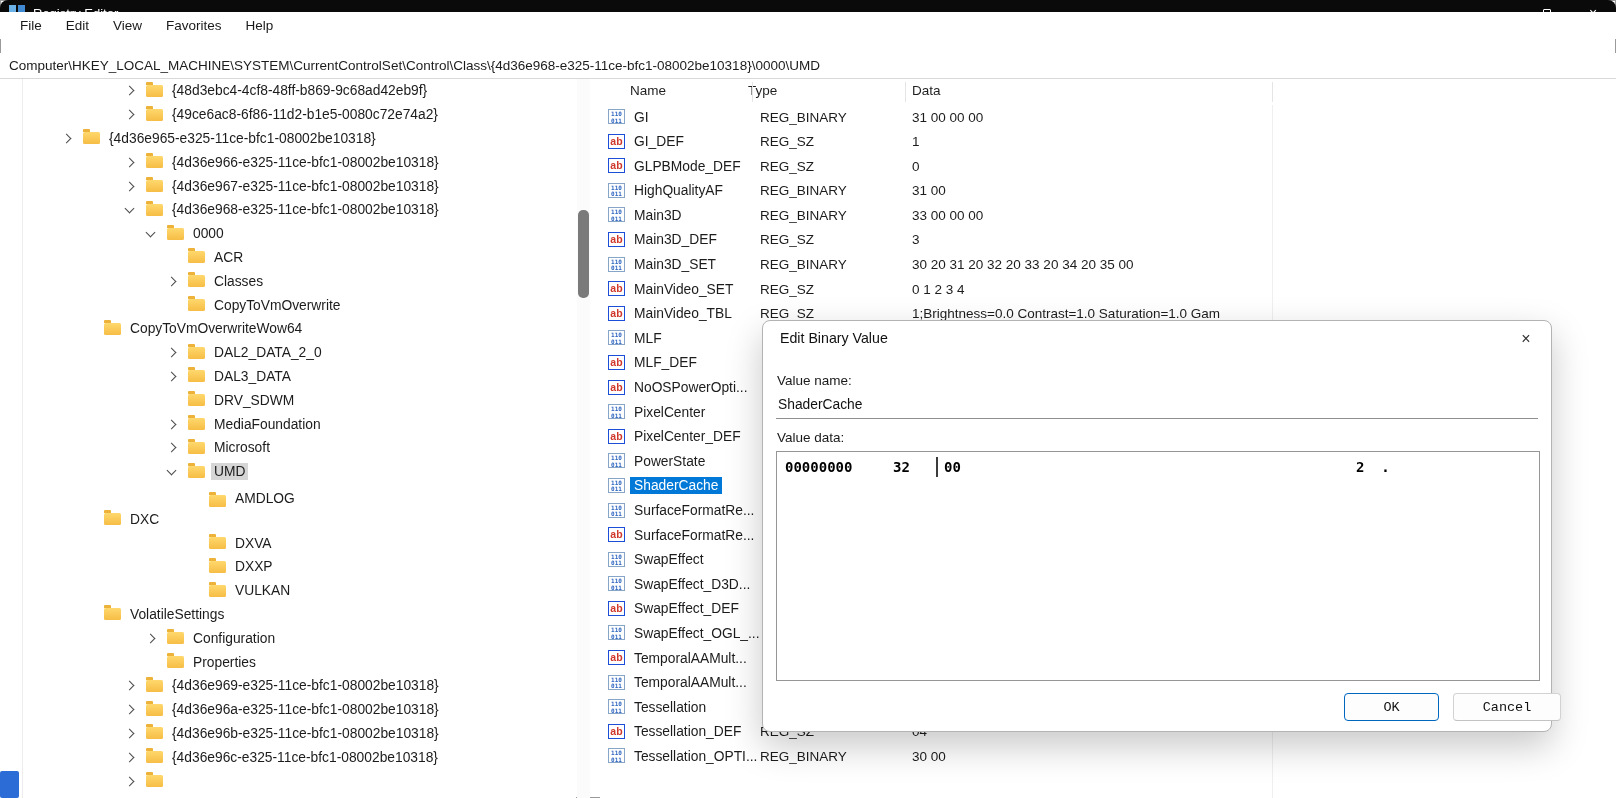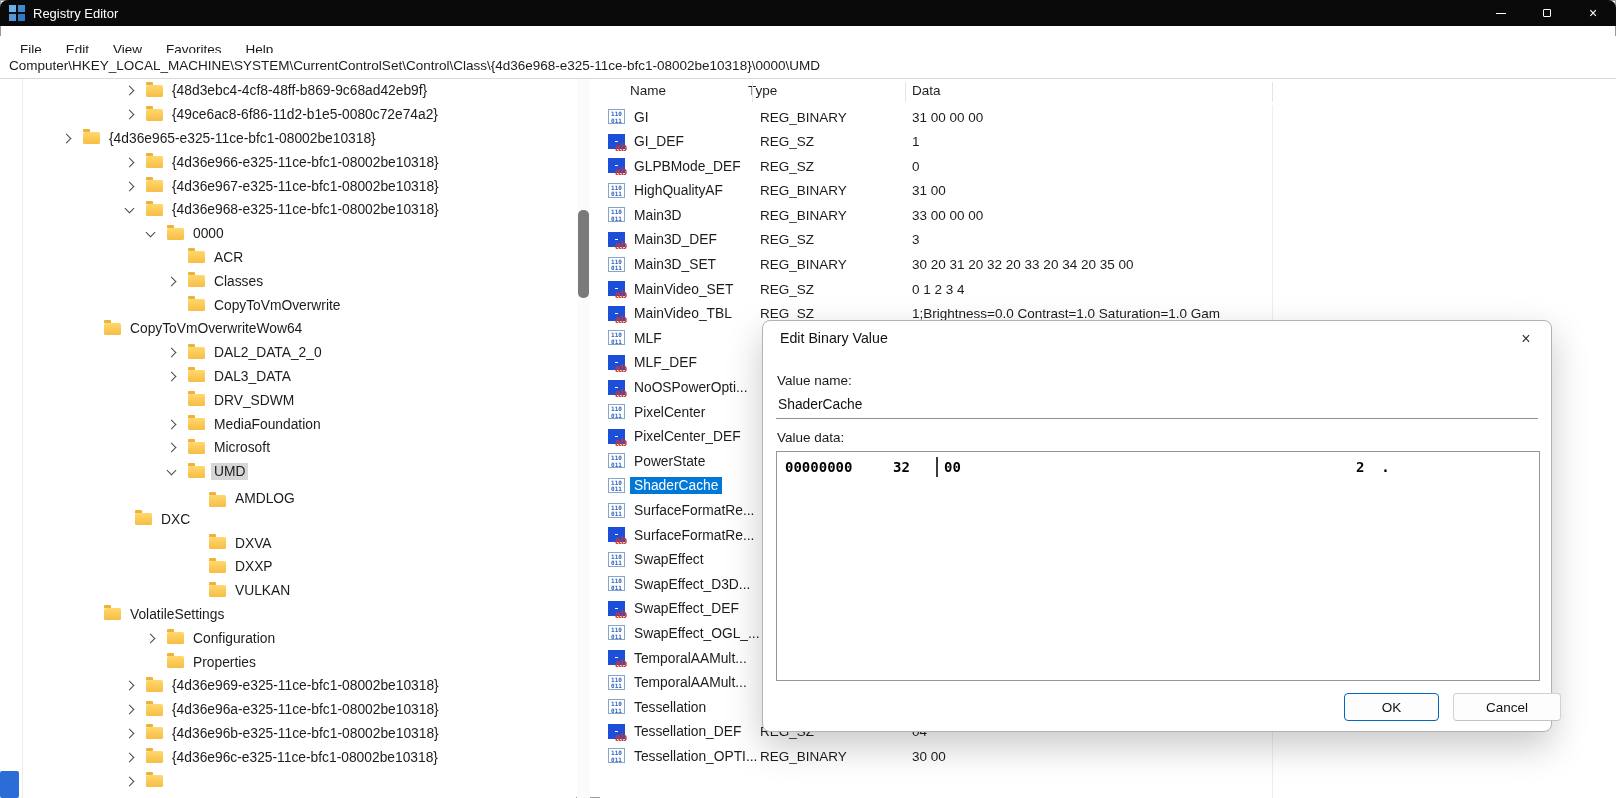--- a/index.html
+++ b/index.html
@@ -12,21 +12,21 @@
   .app-icon i:nth-child(2){background:#3f8ad2;}
   .app-icon i:nth-child(3){background:#5298d9;}
   .app-icon i:nth-child(4){background:#2f7ac8;}
   .titlebar .title{font-size:13px;}
   .win-controls{margin-left:auto;display:flex;height:26px;}
   .win-btn{width:46px;height:26px;display:flex;align-items:center;justify-content:center;}
   .min-glyph{width:10px;height:1px;background:#fff;display:block;}
   .restore-glyph{width:8px;height:8px;border:1px solid #fff;border-radius:1px;background:#0a0a0a;position:relative;display:block;}
   .restore-glyph::before{content:"";position:absolute;top:-3px;left:2px;width:8px;height:8px;border:1px solid #fff;border-radius:1px;z-index:-1;}
   .close-glyph{font-size:14px;line-height:14px;color:#fff;}
-  .menubar{position:absolute;top:36px;left:0;right:0;height:27px;background:#fff;display:flex;align-items:center;padding-left:8px;}
+  .menubar{position:absolute;top:12px;left:0;right:0;height:27px;background:#fff;display:flex;align-items:center;padding-left:8px;}
   .menu-item{padding:4px 12px;color:#1a1a1a;}
   .addressbar{position:absolute;top:53px;left:0;right:0;height:26px;line-height:25px;padding-left:9px;background:#fff;border-bottom:1px solid #d9d9d9;white-space:nowrap;}
   .main{position:absolute;top:79px;left:0;right:0;bottom:0;}
   .tree-pane{position:absolute;left:0;top:0;bottom:0;width:576px;overflow:hidden;background:#fff;}
   .tree-vline{position:absolute;left:22px;top:0;bottom:0;width:1px;background:#ededed;}
   .tree-row{display:flex;align-items:center;height:23.8px;white-space:nowrap;cursor:default;}
   .chv-box{width:20px;display:flex;align-items:center;flex:none;}
   .chv{width:7px;height:7px;border-right:1.4px solid #4a4a4a;border-bottom:1.4px solid #4a4a4a;display:block;}
   .chv.collapsed{transform:rotate(-45deg);}
   .chv.expanded{transform:rotate(45deg);margin-top:-3px;}
@@ -39,39 +39,39 @@
   .list-pane{position:absolute;left:600px;right:0;top:0;bottom:0;overflow:hidden;background:#fff;}
   .list-header{position:relative;height:26px;color:#1f1f1f;}
   .hcol{position:absolute;top:4px;}
   .h0{left:30px;} .h1{left:148px;} .h2{left:312px;}
   .hsep{position:absolute;top:3px;bottom:3px;width:1px;background:#e5e5e5;}
   .s0{left:152px;} .s1{left:305px;} .s2{left:672px;}
   .endline{position:absolute;left:672px;top:26px;bottom:0;width:1px;background:#efefef;}
   .lrow{position:relative;height:24.6px;}
   .lrow .icon{position:absolute;left:8px;top:4px;display:block;}
   .icon-bin{width:17px;height:15px;border:1px solid #87a5c6;background:#fff;color:#2f66c0;font-family:"DejaVu Sans Mono",monospace;font-size:6px;line-height:6.5px;font-weight:700;text-align:center;white-space:pre-line;overflow:hidden;padding-top:1px;font-style:normal;}
-  .icon-ab{width:17px;height:15px;border:7px solid #1d4ed8;background:#fff;color:#d0372b;font-size:10.5px;font-weight:700;text-align:center;line-height:13px;font-style:normal;}
+  .icon-ab{width:17px;height:15px;border:1px solid #1d4ed8;background:#fff;color:#d0372b;font-size:10.5px;font-weight:700;text-align:center;line-height:13px;font-style:normal;}
   .lname{position:absolute;left:30px;top:3.5px;padding:1px 4px;font-size:13.8px;white-space:nowrap;}
   .lname.selected{background:#0078d7;color:#fff;}
   .ltype{position:absolute;left:160px;top:4.5px;white-space:nowrap;}
   .ldata{position:absolute;left:312px;right:6px;top:4.5px;white-space:nowrap;overflow:hidden;}
   .blue-frag{position:absolute;left:0;top:771px;width:19px;height:27px;background:#2c6cd6;border-radius:2px;z-index:5;}
   .dialog{position:absolute;left:762px;top:320px;width:790px;height:412px;background:#fff;border:1px solid #b3b3b3;border-radius:8px;box-shadow:0 14px 36px rgba(0,0,0,.22);z-index:20;}
   .dlg-title{position:absolute;left:17px;top:9px;font-size:14.2px;color:#101010;}
   .dlg-close{position:absolute;right:10px;top:5px;width:30px;height:26px;display:flex;align-items:center;justify-content:center;}
   .dlg-close span{font-size:16px;color:#333;line-height:16px;}
   .dlg-label{position:absolute;left:14px;font-size:13.5px;color:#191919;}
   .vn-label{top:52px;} .vd-label{top:109px;}
   .vn-field{position:absolute;left:13px;right:13px;top:70px;height:28px;border-bottom:1px solid #8f8f8f;display:flex;align-items:center;padding-left:2px;font-size:13.8px;color:#111;}
   .hex-box{position:absolute;left:13px;top:130px;width:764px;height:230px;border:1px solid #969696;font-family:"DejaVu Sans Mono",monospace;font-size:14px;font-weight:600;color:#000;background:#fff;}
   .hex-addr{position:absolute;left:8px;top:7px;}
   .hex-b{position:absolute;top:7px;}
   .hex-caret{position:absolute;left:159px;top:5px;width:2px;height:20px;background:#3c3c3c;}
   .hex-ascii{position:absolute;left:579px;top:7px;white-space:pre;}
-  .dlg-btn{position:absolute;top:372px;height:28px;border-radius:4px;background:#fdfdfd;font-size:13.5px;font-family:Liberation Sans, sans-serif;color:#111;display:flex;align-items:center;justify-content:center;cursor:default;}
+  .dlg-btn{position:absolute;top:372px;height:28px;border-radius:4px;background:#fdfdfd;font-size:13.5px;font-family:Liberation Mono, monospace;color:#111;display:flex;align-items:center;justify-content:center;cursor:default;}
   .btn-ok{left:581px;width:95px;border:1px solid #0067c0;}
   .btn-cancel{left:690px;width:108px;border:1px solid #d2d2d2;border-bottom-color:#c3c3c3;}
 </style>
 </head>
 <body>
 
 <div class="titlebar">
   <span class="app-icon">
       <i></i>
       <i></i>
@@ -214,21 +214,21 @@
             <i class="chv expanded"></i>
           </span>
           <span class="folder"></span>
           <span class="tree-label selected">UMD</span>
         </div>
         <div class="tree-row" style="padding-left: 189px; align-items: flex-end;">
           <span class="chv-box"></span>
           <span class="folder"></span>
           <span class="tree-label">AMDLOG</span>
         </div>
-        <div class="tree-row" style="padding-left: 115px;">
+        <div class="tree-row" style="padding-left: 84px;">
           <span class="chv-box"></span>
           <span class="folder"></span>
           <span class="tree-label">DXC</span>
         </div>
         <div class="tree-row" style="padding-left: 189px;">
           <span class="chv-box"></span>
           <span class="folder"></span>
           <span class="tree-label">DXVA</span>
         </div>
         <div class="tree-row" style="padding-left: 189px;">

